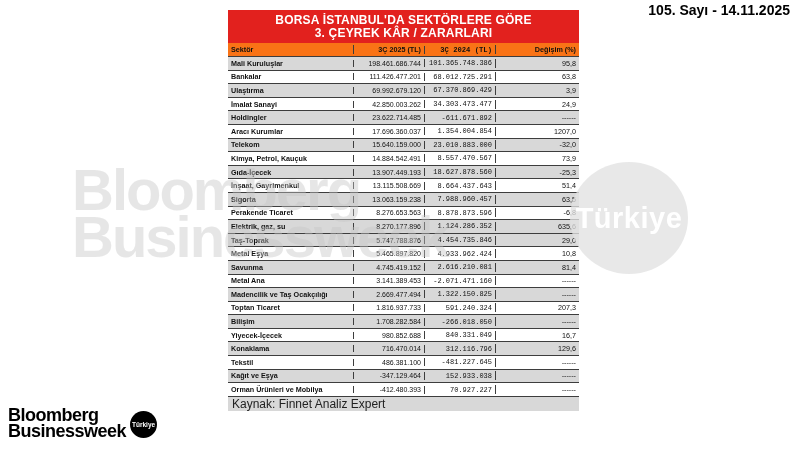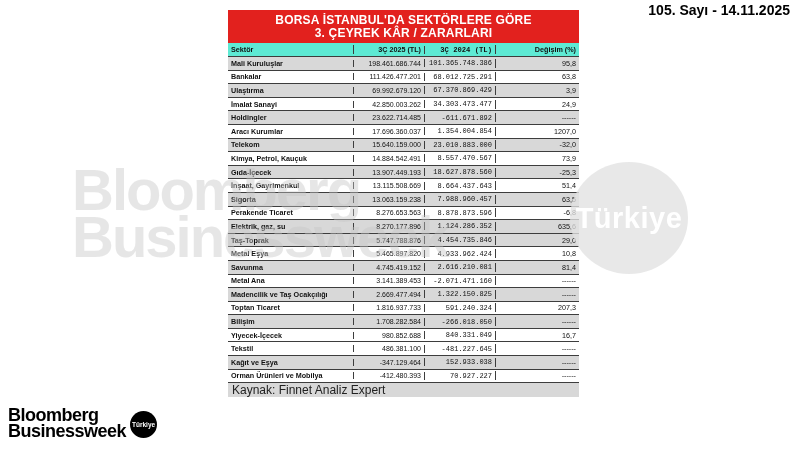--- a/index.html
+++ b/index.html
@@ -13,21 +13,21 @@
     font-family:"Liberation Sans","DejaVu Sans",sans-serif;
     overflow:hidden;
   }
   
   .table-wrap{position:absolute;left:228px;top:10px;width:351px;z-index:1;}
   .table-title{
     background:var(--red);color:#ffffff;text-align:center;font-weight:bold;
     font-size:12px;line-height:13px;padding:4px 2px 3px 2px;letter-spacing:.2px;
   }
   .thead,.trow{display:flex;align-items:center;}
-  .thead{height:13px;background:#5eead4;font-weight:bold;}
+  .thead{height:13px;background:#f97316;font-weight:bold;}
   .trow{height:12.6px;border-top:1px solid var(--line);background:#ffffff;}
   .trow.alt{background:var(--alt);}
   .cell{box-sizing:border-box;padding:0 3px;white-space:nowrap;font-size:7.2px;color:#111;}
   .c0{width:125px;text-align:left;font-weight:bold;}
   .c1{width:71px;text-align:right;font-size:7px;border-left:1px solid var(--line);}
   .c2{width:71px;text-align:right;font-size:7px;border-left:1px solid var(--line);font-family:Liberation Mono, monospace;}
   .c3{width:84px;text-align:right;border-left:1px solid var(--line);padding-left:28px;}
   .thead .cell{font-size:7.2px;font-weight:bold;}
   .tfoot{
     border-top:1px solid var(--line);background:var(--alt);
@@ -193,20 +193,26 @@
         <div class="cell c1">1.708.282.584</div>
         <div class="cell c2">-266.018.050</div>
         <div class="cell c3">------</div>
       </div>
       <div class="trow">
         <div class="cell c0">Yiyecek-İçecek</div>
         <div class="cell c1">980.852.688</div>
         <div class="cell c2">840.331.049</div>
         <div class="cell c3">16,7</div>
       </div>
+      <div class="trow alt">
+        <div class="cell c0">Konaklama</div>
+        <div class="cell c1">716.470.014</div>
+        <div class="cell c2">312.116.796</div>
+        <div class="cell c3">129,6</div>
+      </div>
       <div class="trow">
         <div class="cell c0">Tekstil</div>
         <div class="cell c1">486.381.100</div>
         <div class="cell c2">-481.227.645</div>
         <div class="cell c3">------</div>
       </div>
       <div class="trow alt">
         <div class="cell c0">Kağıt ve Eşya</div>
         <div class="cell c1">-347.129.464</div>
         <div class="cell c2">152.933.038</div>

